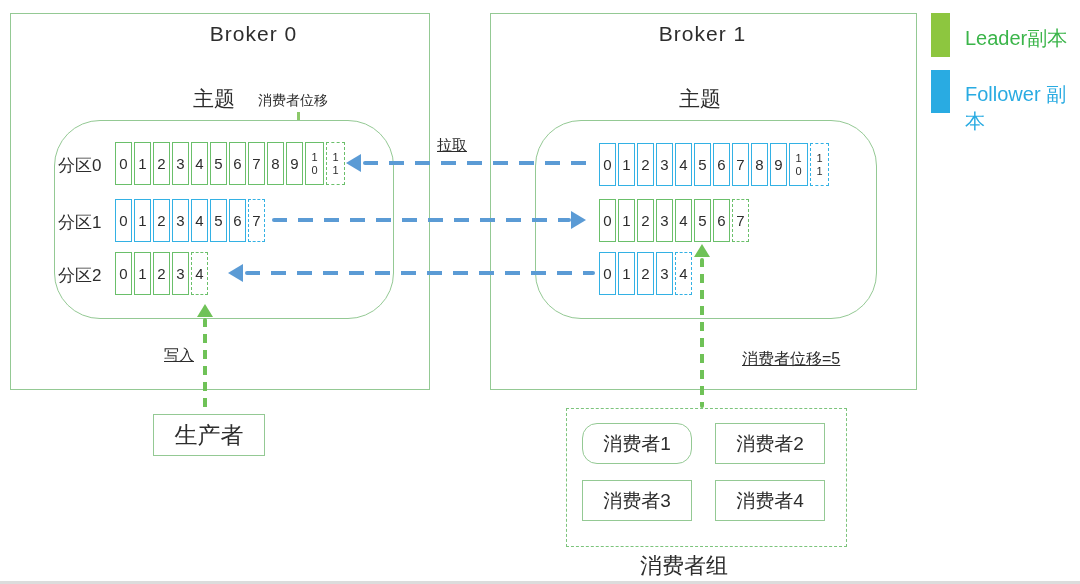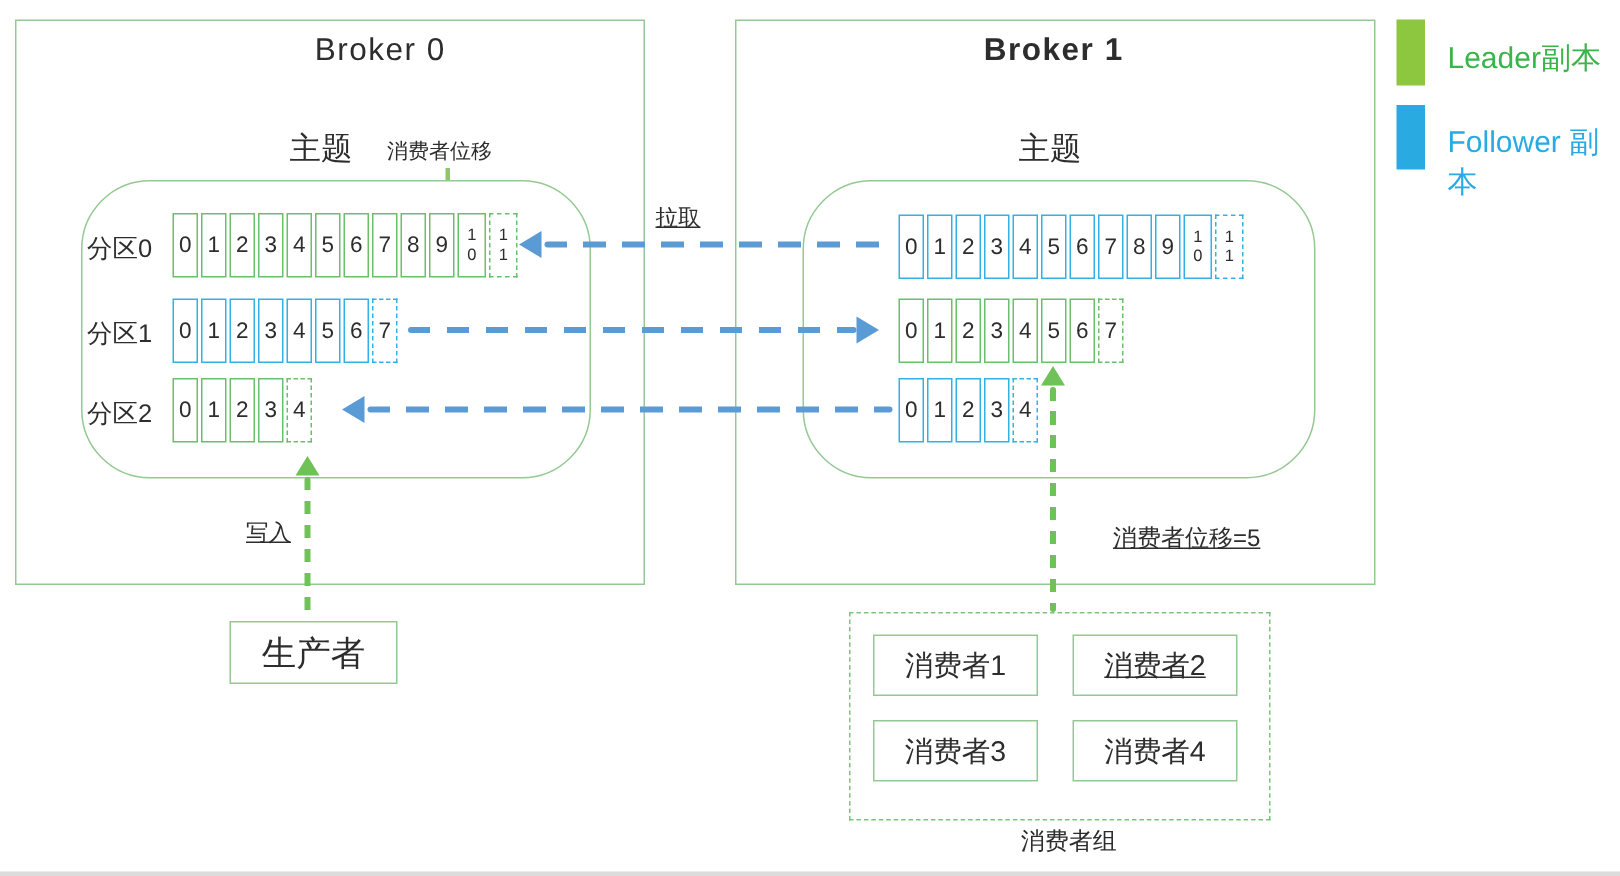--- a/index.html
+++ b/index.html
@@ -41,21 +41,21 @@
   .offset-line{position:absolute;width:2.5px;background:#8cc86a;}
   .head-down-sm{position:absolute;width:0;height:0;border-left:5px solid rgba(0,0,0,0);
     border-right:5px solid rgba(0,0,0,0);border-top:9px solid #8cc86a;}
   
   .small-label{position:absolute;font-size:15px;color:#2d2d2d;text-decoration:underline;}
   .tiny-label{position:absolute;font-size:14px;color:#2d2d2d;}
   
   .node-box{position:absolute;border:1.5px solid #94c994;background:#ffffff;
     display:flex;align-items:center;justify-content:center;font-size:23px;color:#2d2d2d;}
   .group-box{position:absolute;border:1.5px dashed #7cc47c;background:#ffffff;}
-  .group-label{position:absolute;text-align:center;font-size:16px;color:#2d2d2d;}
+  .group-label{position:absolute;font-size:22px;color:#2d2d2d;}
   
   .swatch{position:absolute;width:19px;}
   .swatch.green{background:#8dc63f;}
   .swatch.blue{background:#29abe2;}
   .legend-text{position:absolute;font-size:20px;}
   .legend-text.green{color:#3bb54a;}
   .legend-text.blue{color:#29abe2;}
   .bottom-strip{position:absolute;left:0;bottom:0;width:100%;height:3px;background:#dcdcdc;}
 </style>
 </head>
@@ -110,21 +110,21 @@
   <div class="plabel" style="left:58px;top:264px;">分区2</div>
   <div class="cells" style="left:115px;top:252px;">
       <div class="cell green">0</div>
       <div class="cell green">1</div>
       <div class="cell green">2</div>
       <div class="cell green">3</div>
       <div class="cell green dashed">4</div>
     </div>
 
   <div class="broker-box" style="left:490px;top:13px;width:425px;height:375px;"></div>
-  <div class="broker-title" style="left:490px;top:22px;width:425px;font-weight:bold;">Broker 1</div>
+  <div class="broker-title" style="left:490px;top:22px;width:425px;">Broker 1</div>
   <div class="topic-label" style="left:650px;top:85px;width:100px;">主题</div>
 
   <div class="topic-box" style="left:535px;top:120px;width:340px;height:197px;"></div>
 
   <div class="cells" style="left:599px;top:143px;">
       <div class="cell blue">0</div>
       <div class="cell blue">1</div>
       <div class="cell blue">2</div>
       <div class="cell blue">3</div>
       <div class="cell blue">4</div>
@@ -176,24 +176,24 @@
   <div class="small-label" style="left:164px;top:346px;">写入</div>
   <div class="node-box" style="left:153px;top:414px;width:110px;height:40px;">
     <span>生产者</span>
   </div>
 
   <div class="head-up" style="left:694px;top:244px;"></div>
   <div class="v-line" style="left:700px;top:258px;height:150px;"></div>
   <div class="small-label" style="left:742px;top:349px;font-size:16px;">消费者位移=5</div>
 
   <div class="group-box" style="left:566px;top:408px;width:279px;height:137px;"></div>
-  <div class="node-box" style="left:582px;top:423px;width:108px;height:39px;font-size:19px;">
+  <div class="node-box" style="left:582px;top:423px;width:108px;height:39px;font-size:19px;border-radius:15px;">
     <span>消费者1</span>
   </div>
-  <div class="node-box" style="left:715px;top:423px;width:108px;height:39px;font-size:19px;text-decoration:underline;">
+  <div class="node-box" style="left:715px;top:423px;width:108px;height:39px;font-size:19px;">
     <span>消费者2</span>
   </div>
   <div class="node-box" style="left:582px;top:480px;width:108px;height:39px;font-size:19px;">
     <span>消费者3</span>
   </div>
   <div class="node-box" style="left:715px;top:480px;width:108px;height:39px;font-size:19px;">
     <span>消费者4</span>
   </div>
   <div class="group-label" style="left:640px;top:551px;width:145px;">消费者组</div>
 

